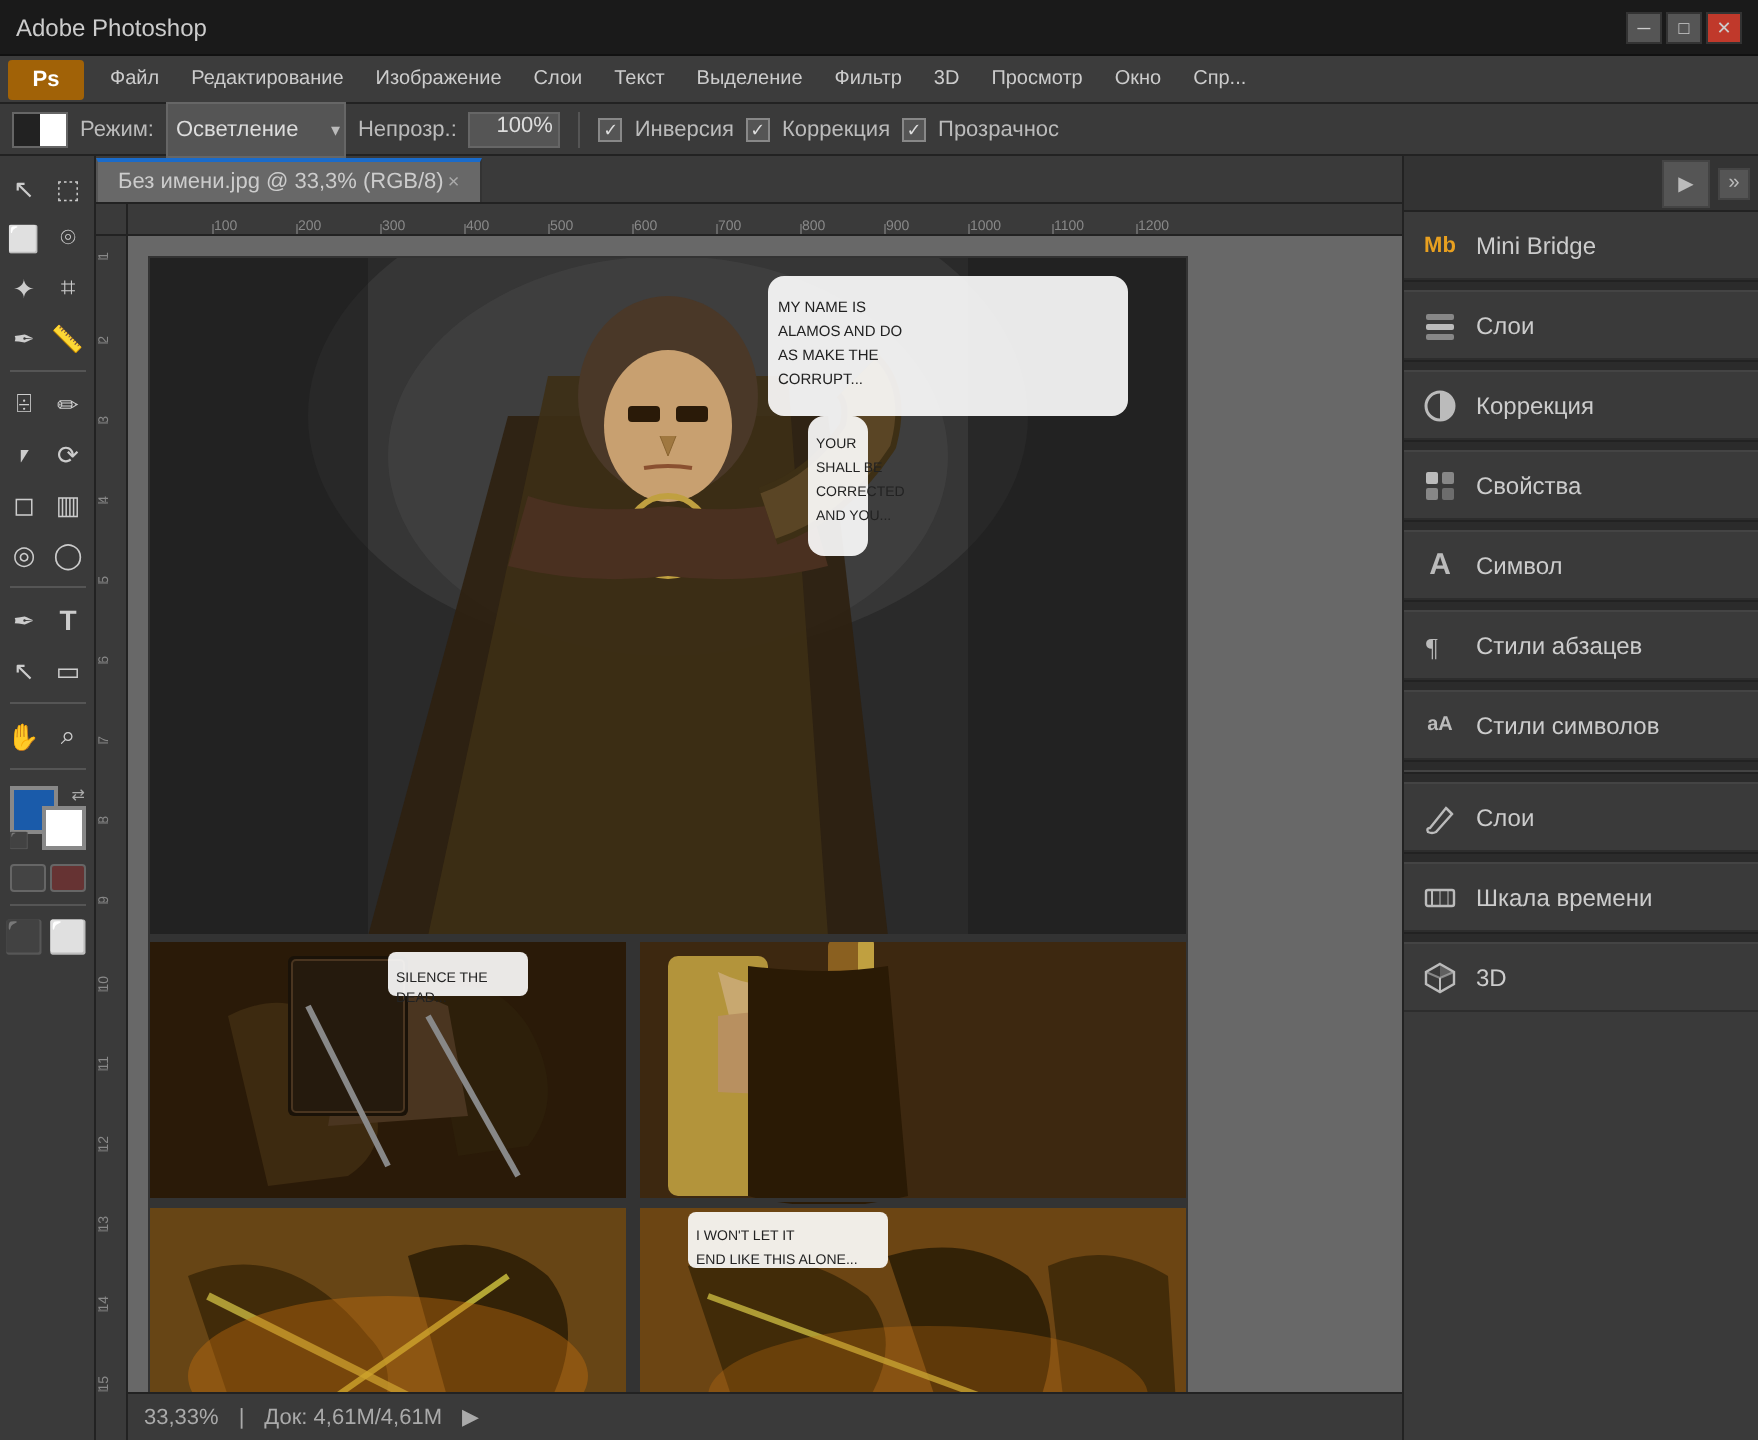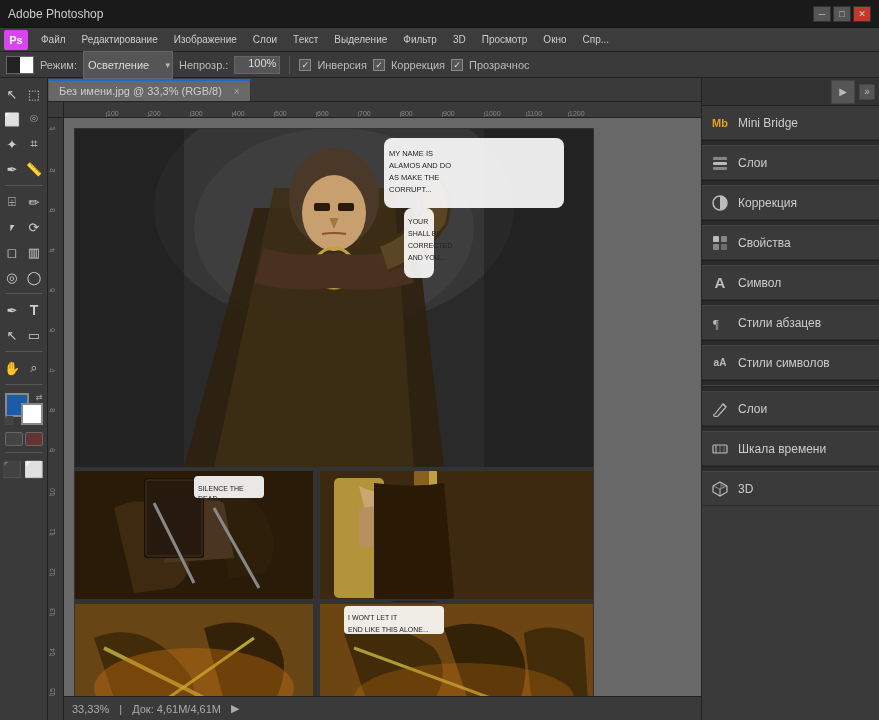--- a/index.html
+++ b/index.html
@@ -45,23 +45,23 @@
     #menubar {
       height: 24px;
       background: #3c3c3c;
       display: flex;
       align-items: center;
       padding: 0 4px;
       border-bottom: 1px solid #222;
       gap: 2px;
     }
     .ps-logo {
-      width: 24px;
+      width: 38px;
       height: 20px;
-      background: #d946ef;
+      background: #a16207;
       color: white;
       font-weight: bold;
       font-size: 11px;
       display: flex;
       align-items: center;
       justify-content: center;
       margin-right: 4px;
       border-radius: 2px;
     }
     .menu-item {
@@ -252,21 +252,21 @@
     }
     .canvas-tab {
       height: 22px;
       padding: 0 10px;
       background: #505050;
       border-top: 1px solid #555;
       border-right: 1px solid #333;
       border-left: 1px solid #555;
       display: flex;
       align-items: center;
-      gap: 12px;
+      gap: 2px;
       font-size: 11px;
       color: #ccc;
       cursor: pointer;
     }
     .canvas-tab.active {
       background: #686868;
       border-top: 2px solid #1a6bca;
     }
     .tab-close {
       font-size: 10px;

